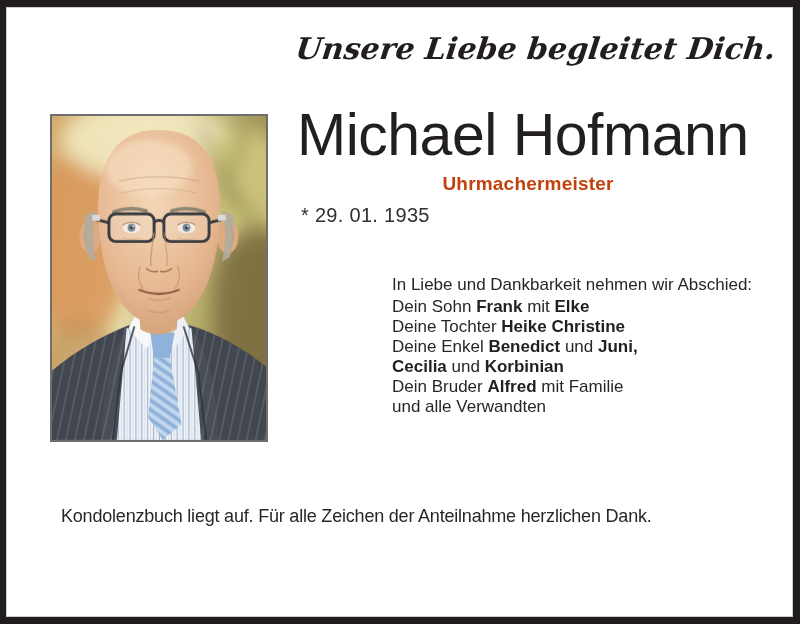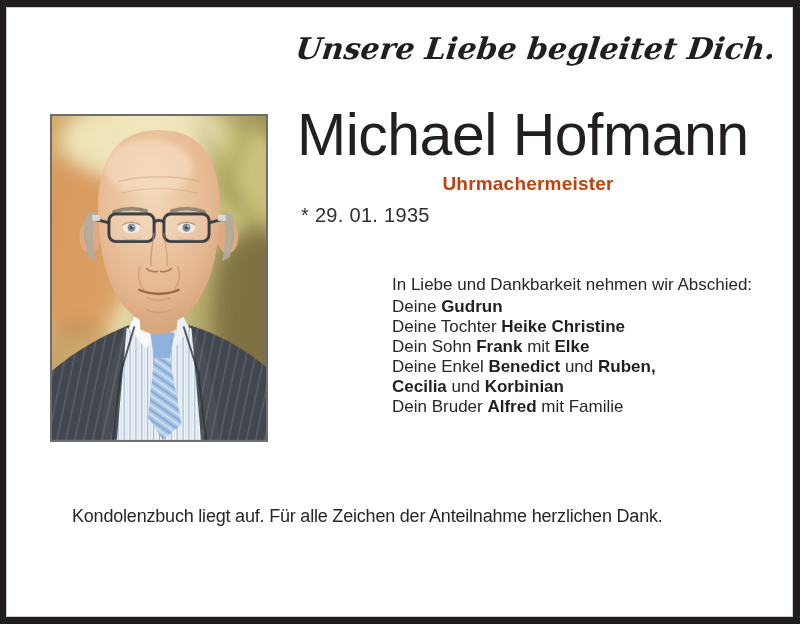--- a/index.html
+++ b/index.html
@@ -53,21 +53,21 @@
   }
   .family .intro { margin-bottom:2px; white-space:nowrap; }
   .mourners div { white-space:nowrap; }
   .mourners b { font-weight:bold; color:#231f20; }
   .announcement {
     position:absolute; left:55px; top:484px; width:710px;
     font-size:18px; line-height:22px; letter-spacing:-0.2px;
     color:#2a2627;
   }
   .announcement p { margin:0; }
-  .announcement p.condolence { margin-top:14px;margin-left:11px; }
+  .announcement p.condolence { margin-top:14px; }
   .announcement span { display:block; white-space:nowrap; }
 </style>
 </head>
 <body>
 
 <div class="page">
 
   <div class="motto">Unsere Liebe begleitet Dich.</div>
 
   <div class="photo-frame">
@@ -184,26 +184,26 @@
   <div class="name">Michael Hofmann</div>
   <div class="profession">Uhrmachermeister</div>
 
   <div class="dates">
     <span>* 29. 01. 1935</span>
   </div>
 
   <div class="family">
     <div class="intro">In Liebe und Dankbarkeit nehmen wir Abschied:</div>
     <div class="mourners" id="mourners">
-        <div><span>Deine </span><b>Gudrun</b></div>
+        <div><span>Dein Sohn </span><b>Frank</b><span> mit </span><b>Elke</b></div>
         <div><span>Deine Tochter </span><b>Heike Christine</b></div>
-        <div><span>Dein Sohn </span><b>Frank</b><span> mit </span><b>Elke</b></div>
-        <div><span>Deine Enkel </span><b>Benedict</b><span> und </span><b>Ruben,</b></div>
+        <div><span>Deine Enkel </span><b>Benedict</b><span> und </span><b>Juni,</b></div>
         <div><b>Cecilia</b><span> und </span><b>Korbinian</b></div>
         <div><span>Dein Bruder </span><b>Alfred</b><span> mit Familie</span></div>
+        <div><span>und alle Verwandten</span></div>
       </div>
   </div>
 
   <div class="announcement">
     <p class="condolence">Kondolenzbuch liegt auf. Für alle Zeichen der Anteilnahme herzlichen Dank.</p>
   </div>
 
 </div>
 
 </body></html>

